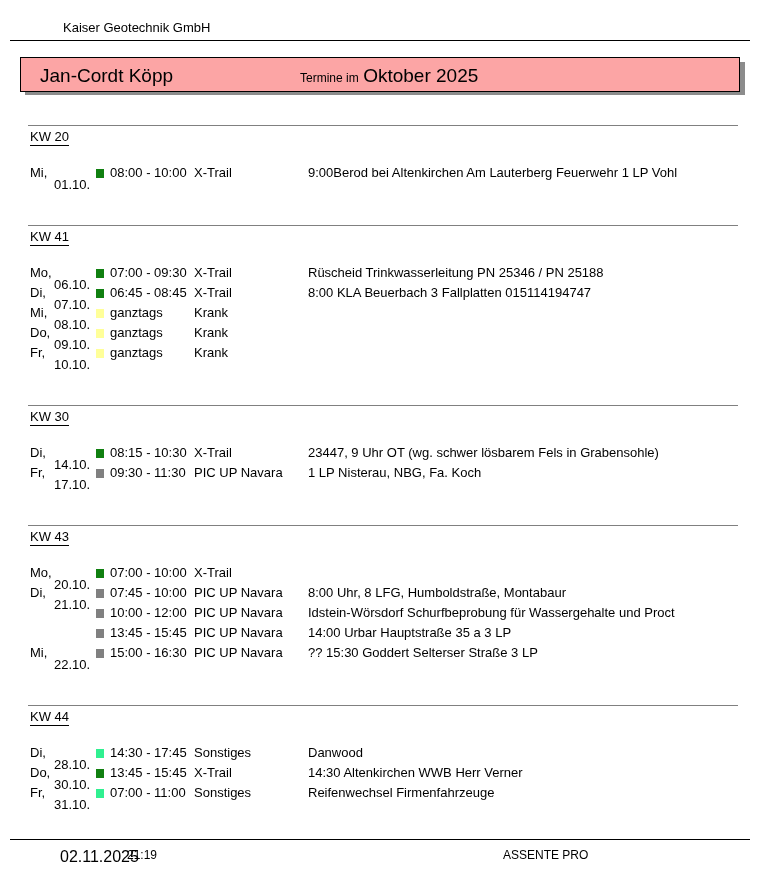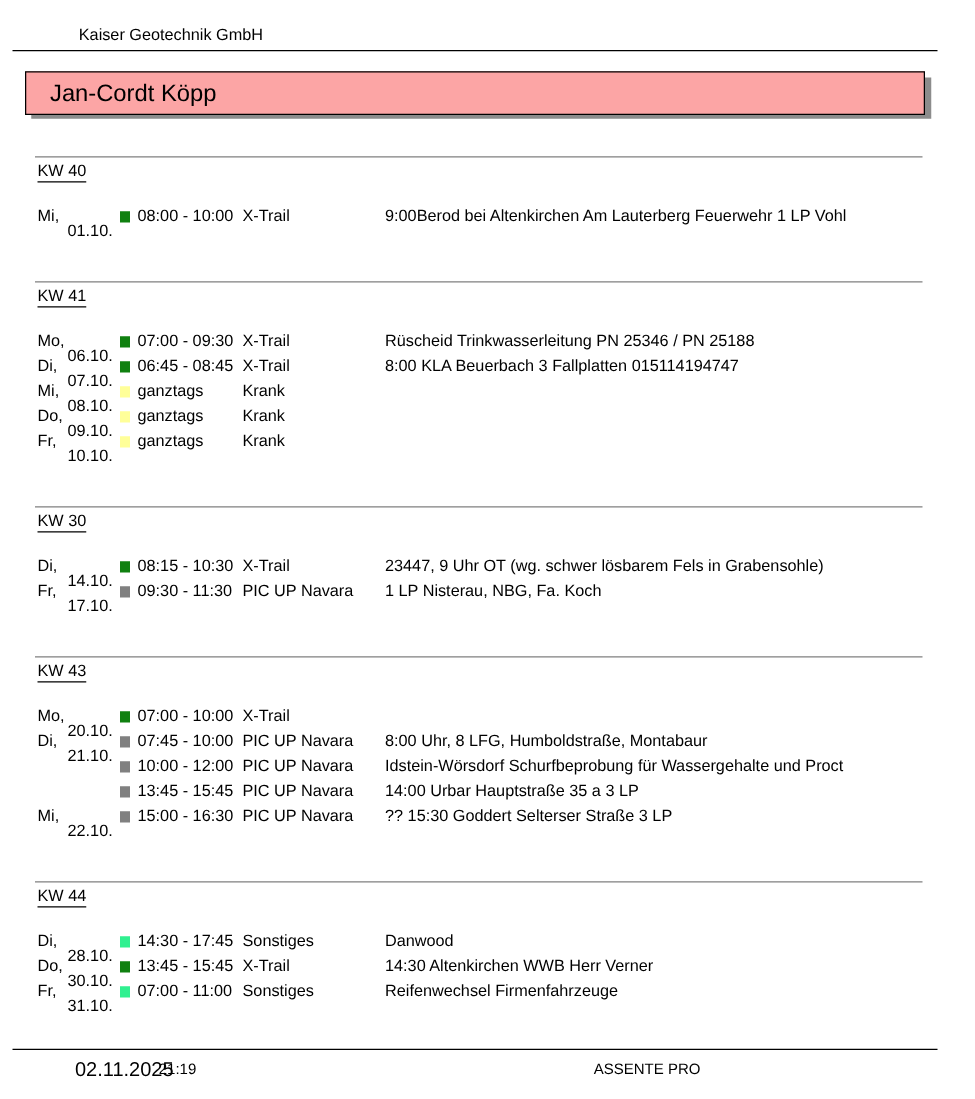--- a/index.html
+++ b/index.html
@@ -22,37 +22,41 @@
   .row > span { position: absolute; top: 0; line-height: 20px; }
   .c-day { left: 2px; }
   .c-date { left: 26px; margin-top: 12px; }
   .c-sq { left: 68px; top: 6px !important; width: 8px; height: 9px; }
   .c-time { left: 82px; }
   .c-veh { left: 166px; }
   .c-desc { left: 280px; }
   .rule-bottom { position: absolute; left: 10px; top: 839px; width: 740px; height: 0; border-top: 1px solid #000; }
   .foot-date { position: absolute; left: 60px; top: 848px; font-size: 16px; }
   .foot-time { position: absolute; left: 127px; top: 848px; font-size: 12px; }
-  .foot-app { position: absolute; left: 475px; top: 848px; font-size: 12px; }
+  .foot-app { position: absolute; left: 503px; top: 848px; font-size: 12px; }
 </style>
 </head>
 <body>
 
 <div class="company">Kaiser Geotechnik GmbH</div>
 <div class="rule-top"></div>
 
 <div class="title-shadow"></div>
 <div class="title-box">
   <span class="person">Jan-Cordt Köpp</span>
+  <span class="termine">
+    <span class="termine-lbl">Termine im</span>
+    <span class="termine-month">Oktober 2025</span>
+  </span>
 </div>
 
 <div id="weeks-container">
     <div class="week" style="top: 125px;">
     <div class="week-line"></div>
-    <span class="week-lbl">KW 40</span>
+    <span class="week-lbl">KW 20</span>
   <div class="row" style="top: 38px;">
     <span class="c-day">Mi,</span>
     <span class="c-date">01.10.</span>
     <span class="c-sq" style="background: rgb(16, 128, 16);"></span>
     <span class="c-time">08:00 - 10:00</span>
     <span class="c-veh">X-Trail</span>
     <span class="c-desc">9:00Berod bei Altenkirchen Am Lauterberg Feuerwehr 1 LP Vohl</span>
   </div></div>
     <div class="week" style="top: 225px;">
     <div class="week-line"></div>

